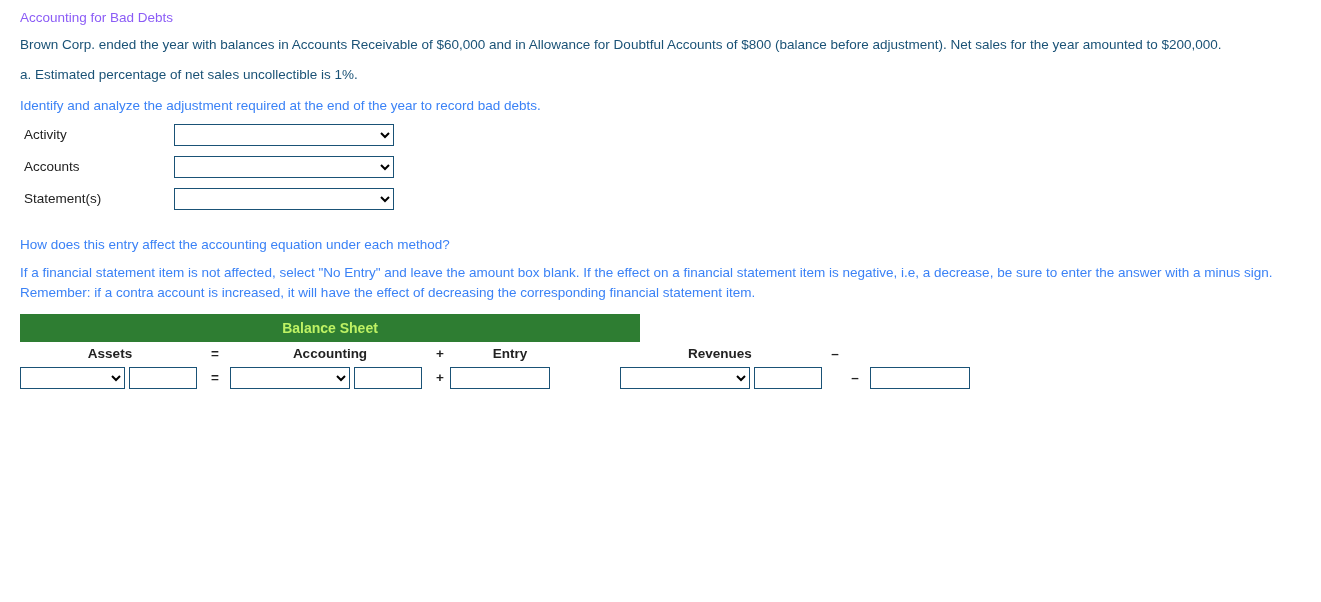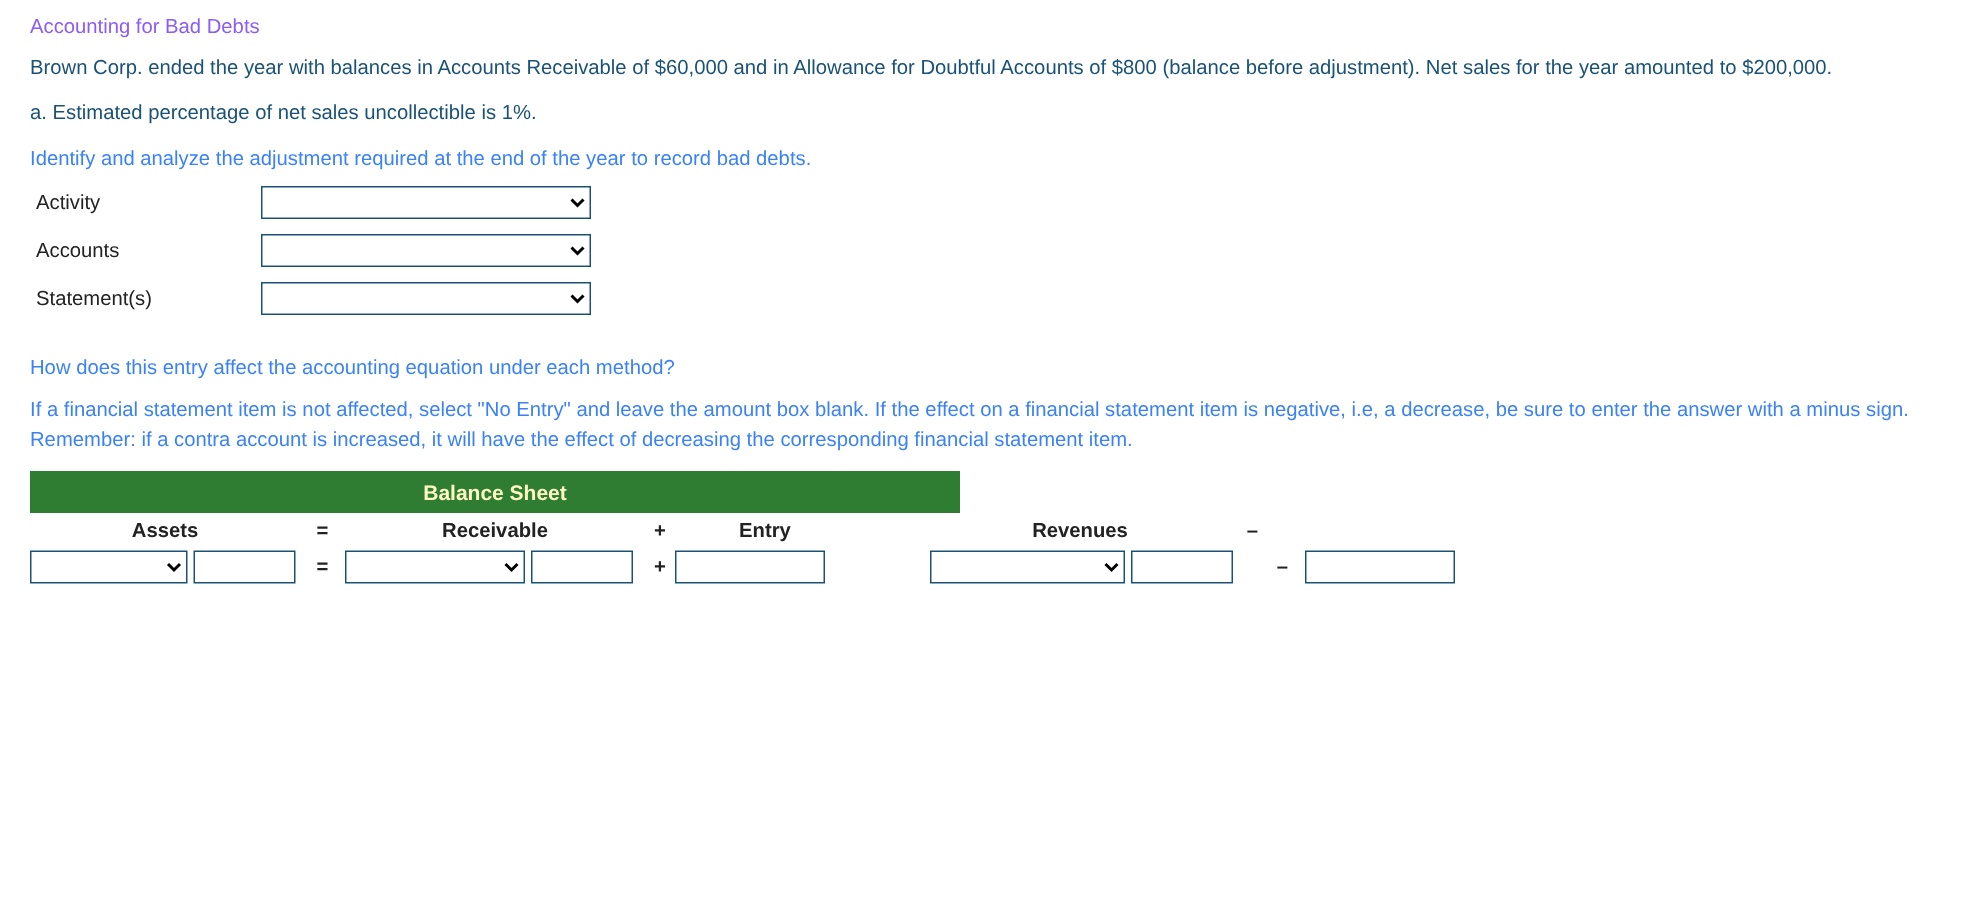--- a/index.html
+++ b/index.html
@@ -55,21 +55,21 @@
     }
     .equation-section {
       margin-top: 10px;
     }
     .eq-header {
       display: flex;
       width: 100%;
     }
     .eq-header-balance {
       background-color: #2e7d32;
-      color: #fef9c3;
+      color: #bef264;
       font-weight: bold;
       font-size: 14px;
       text-align: center;
       padding: 6px 0;
       width: 620px;
       flex-shrink: 0;
     }
     .eq-header-gap {
       width: 20px;
       background: #fff;
@@ -208,21 +208,21 @@
 
   <div class="eq-header">
     <div class="eq-header-balance">Balance Sheet</div>
     <div class="eq-header-gap"></div>
   </div>
 
 
   <div class="eq-columns">
     <div class="col-assets">Assets</div>
     <div class="col-equals">=</div>
-    <div class="col-liabilities">Receivable</div>
+    <div class="col-liabilities">Accounting</div>
     <div class="col-plus">+</div>
     <div class="col-equity">Entry</div>
     <div class="col-gap"></div>
     <div class="col-revenues">Revenues</div>
     <div class="col-minus">–</div>
     <div class="col-expenses"></div>
   </div>
 
   <div class="eq-inputs">
 

